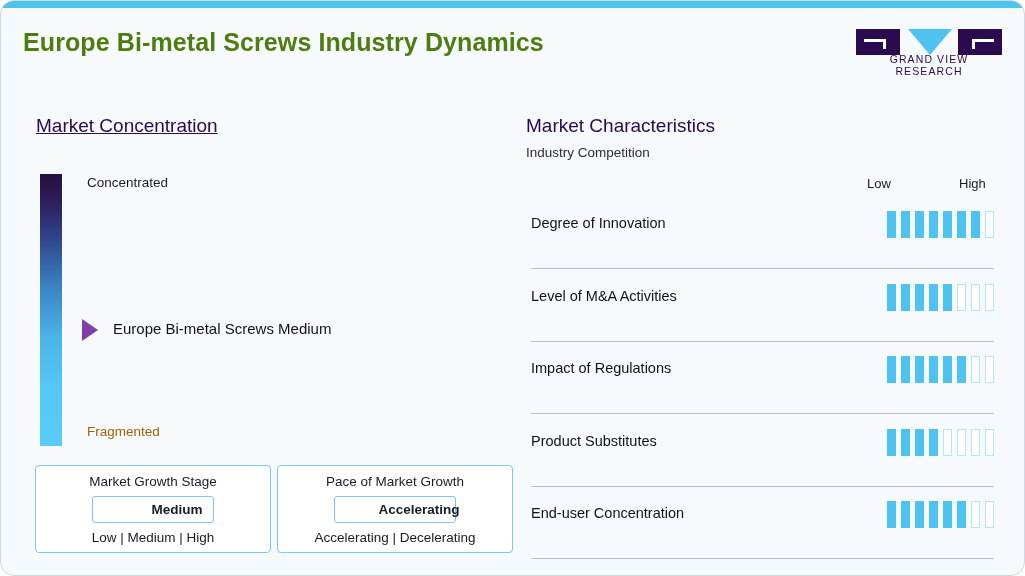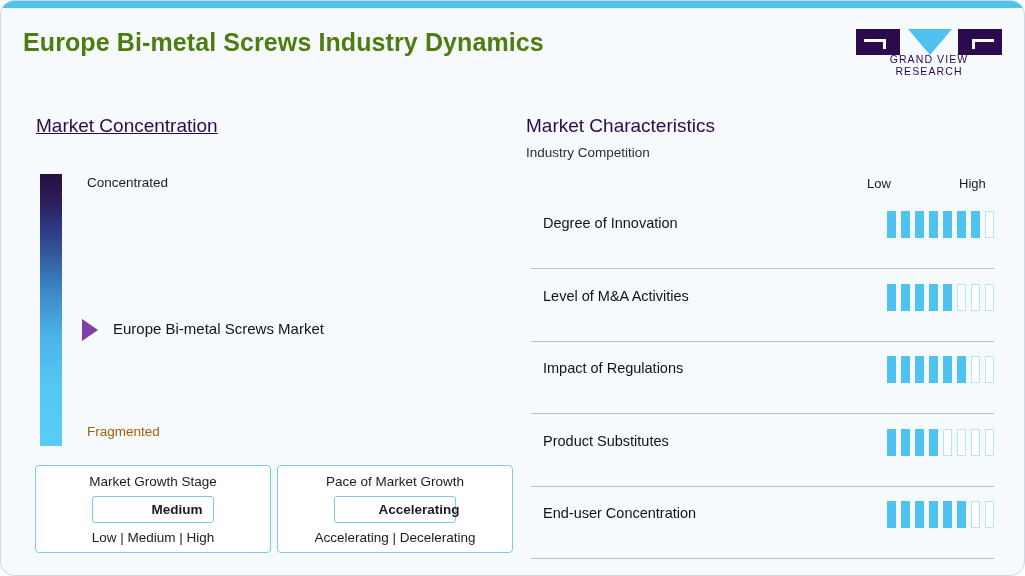--- a/index.html
+++ b/index.html
@@ -177,21 +177,20 @@
     left: 530px;
     width: 463px;
     height: 72px;
   }
   .char-label {
     position: absolute;
     left: 0;
     top: 18px;
     font-size: 14.5px;
     color: #12121c;
-    margin-left: 12px;
   }
   .bars {
     position: absolute;
     right: 0;
     top: 14px;
     display: flex;
     gap: 5px;
   }
   .bar {
     width: 9px;
@@ -229,21 +228,21 @@
     </svg>
     <div class="logo-text">GRAND VIEW RESEARCH</div>
   </div>
 
   <div class="section-title" id="mc-title">Market Concentration</div>
 
   <div id="gradient-bar"></div>
   <div id="label-concentrated">Concentrated</div>
   <div id="label-fragmented">Fragmented</div>
   <div id="marker-arrow"></div>
-  <div id="marker-label">Europe Bi-metal Screws Market</div>
+  <div id="marker-label">Europe Bi-metal Screws Medium</div>
 
   <div class="info-box" id="box-growth-stage">
     <div class="box-title">Market Growth Stage</div>
     <div class="box-value-wrap">
       <span class="box-value">Medium</span>
     </div>
     <div class="box-scale">Low | Medium | High</div>
   </div>
 
   <div class="info-box" id="box-pace">

